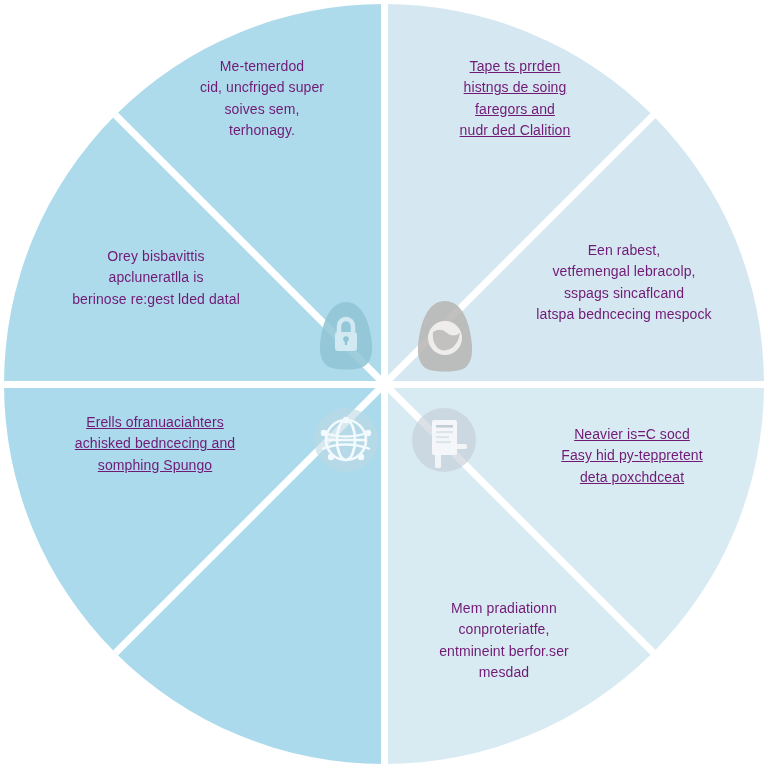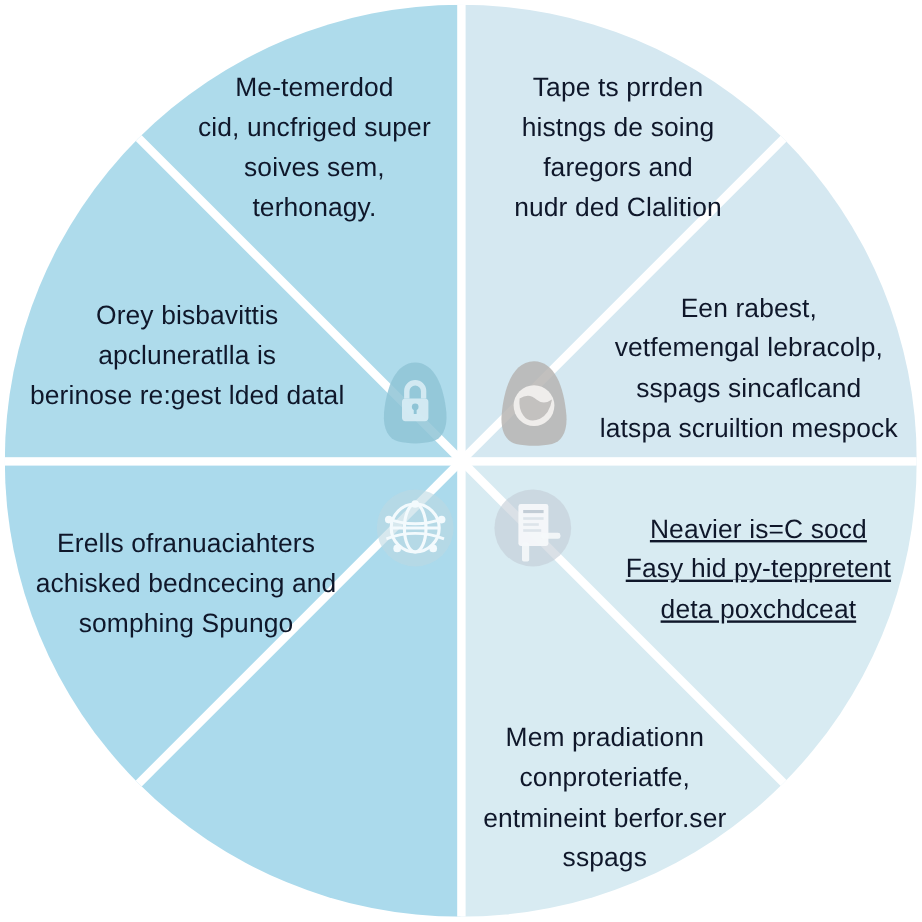--- a/index.html
+++ b/index.html
@@ -80,32 +80,32 @@
   }
   .diag-a { transform: rotate(-45deg); }   
   .diag-b { transform: rotate(45deg); }    
   .diag-c { transform: rotate(-135deg); }  
   .diag-d { transform: rotate(135deg); }   
 
   
   .seg-label {
     position: absolute;
     text-align: center;
-    color: #0f172a;
-    font-size: 22px;
+    color: #701a75;
+    font-size: 14px;
     line-height: 1.52;
     letter-spacing: 0.1px;
     white-space: pre-line;
   }
 
   .seg-top-left     { left: 136px; top: 56px;  width: 252px; }
-  .seg-top-right    { left: 390px; top: 56px;  width: 250px; }
+  .seg-top-right    { left: 390px; top: 56px;  width: 250px; text-decoration: underline; }
   .seg-mid-left     { left: 16px;  top: 246px; width: 280px; }
   .seg-mid-right    { left: 480px; top: 240px; width: 288px; }
-  .seg-low-left     { left: 14px;  top: 436px; width: 282px; }
+  .seg-low-left     { left: 14px;  top: 412px; width: 282px; text-decoration: underline; }
   .seg-low-right    { left: 498px; top: 424px; width: 268px; text-decoration: underline; }
   .seg-bottom-left  { left: 170px; top: 612px; width: 230px; }
   .seg-bottom-right { left: 368px; top: 598px; width: 272px; }
 
   
   .icon-blob {
     position: absolute;
     display: flex;
     align-items: center;
     justify-content: center;
@@ -196,29 +196,29 @@
 faregors and
 nudr ded Clalition</div>
 
   <div class="seg-label seg-mid-left">Orey bisbavittis
 apcluneratlla is
 berinose re:gest lded datal</div>
 
   <div class="seg-label seg-mid-right">Een rabest,
 vetfemengal lebracolp,
 sspags sincaflcand
-latspa scruiltion mespock</div>
+latspa bedncecing mespock</div>
 
   <div class="seg-label seg-low-left">Erells ofranuaciahters
 achisked bedncecing and
 somphing Spungo</div>
 
   <div class="seg-label seg-low-right">Neavier is=C socd
 Fasy hid py-teppretent
 deta poxchdceat</div>
 
 
   <div class="seg-label seg-bottom-right">Mem pradiationn
 conproteriatfe,
 entmineint berfor.ser
-sspags</div>
+mesdad</div>
 
 </div>
 
 </body></html>

